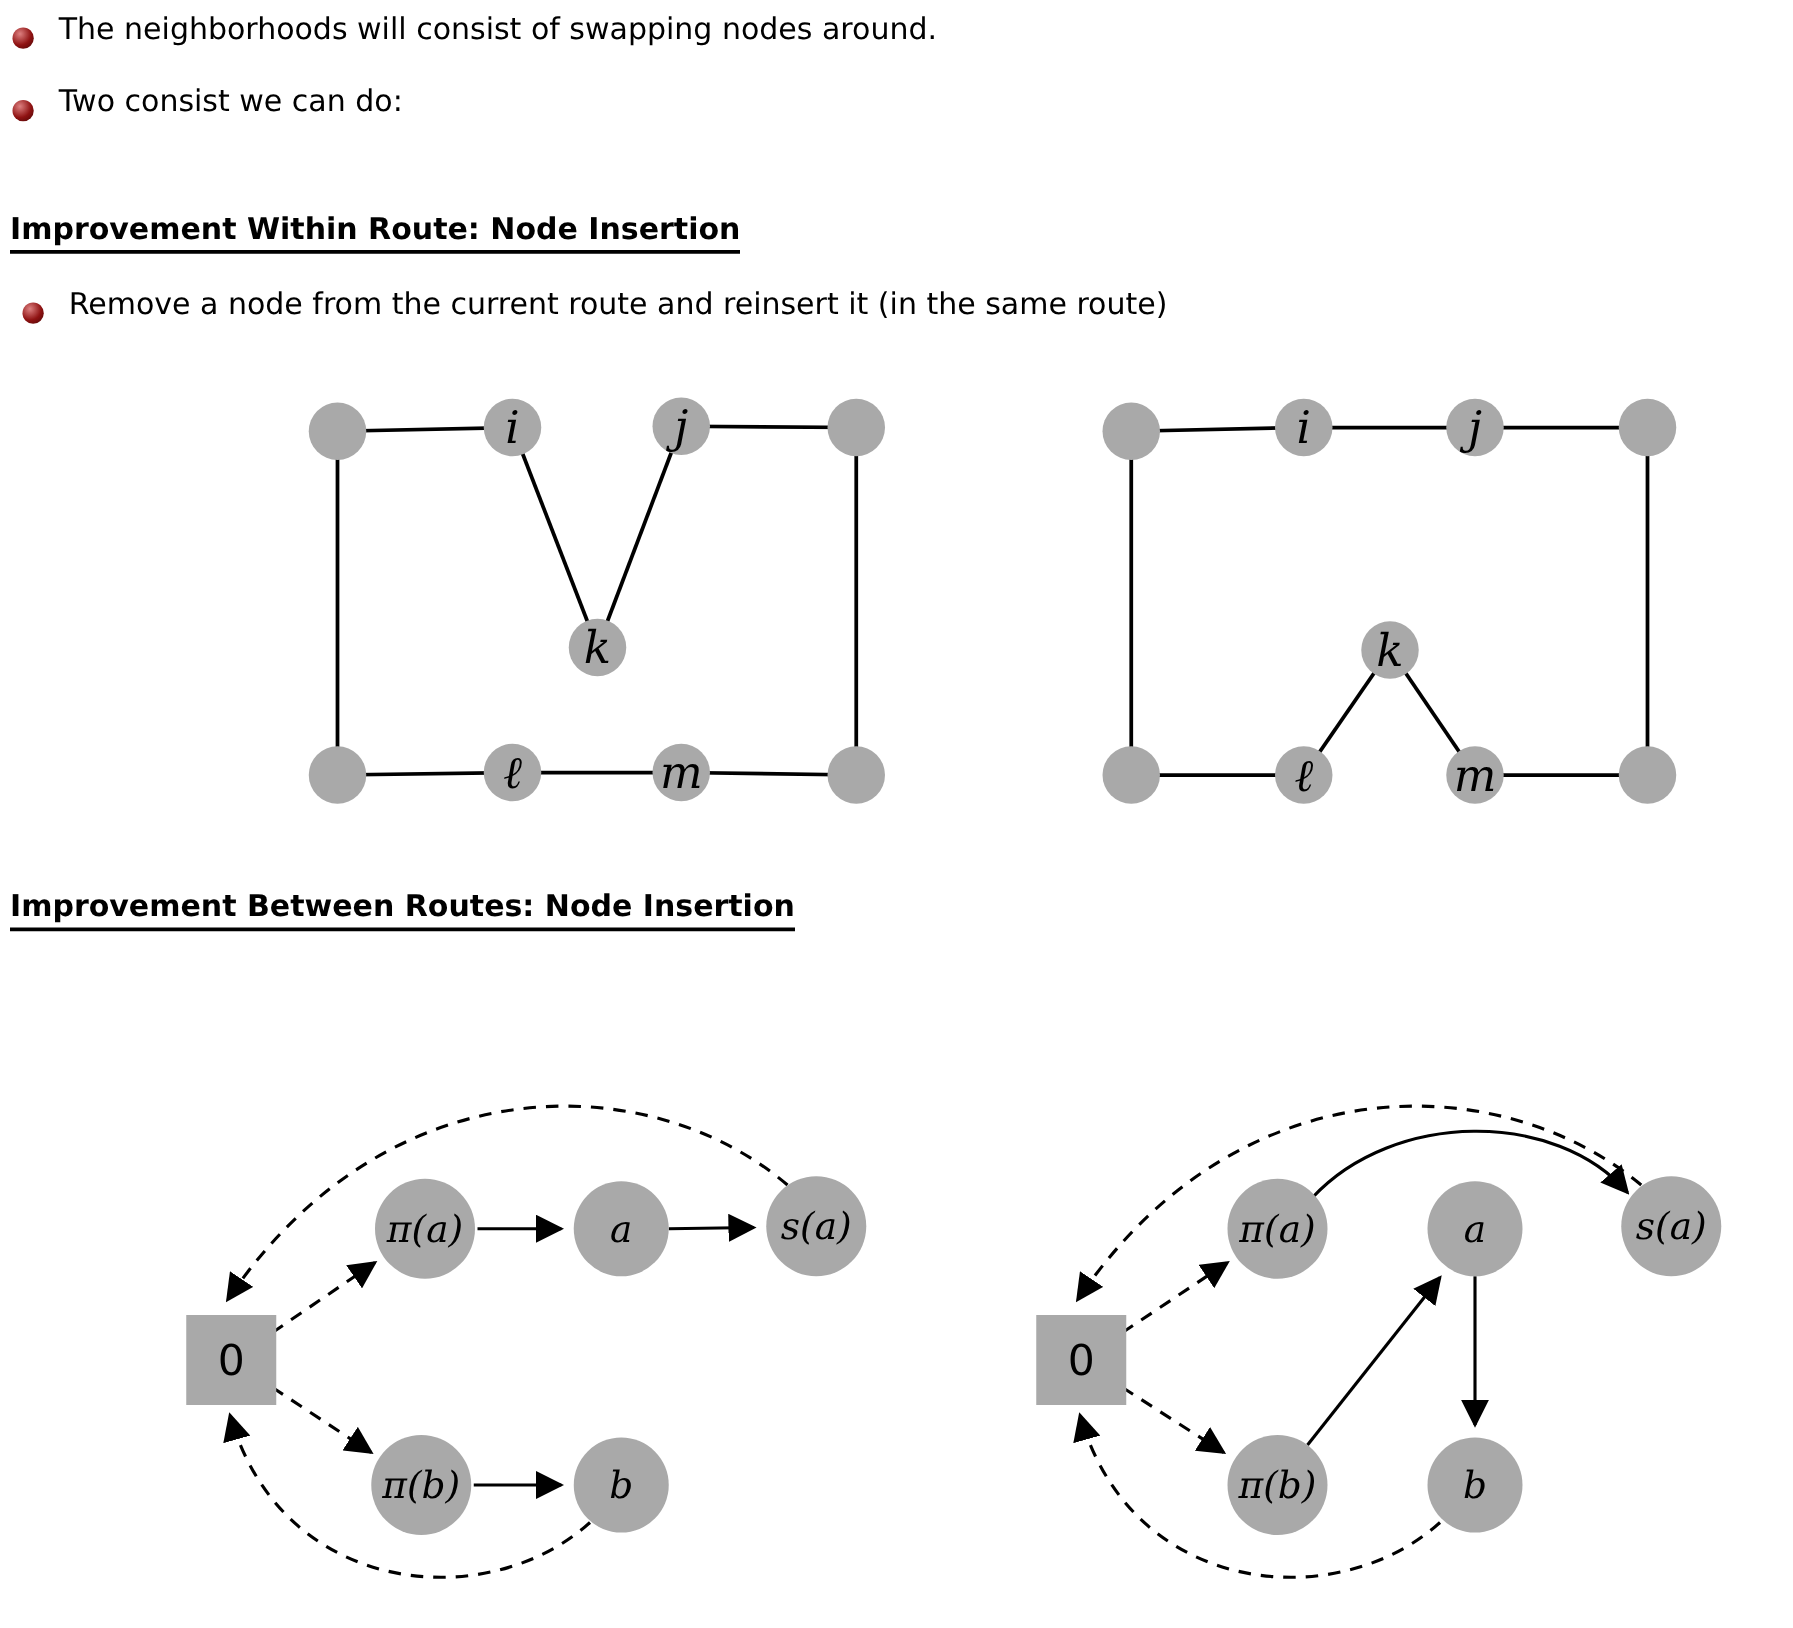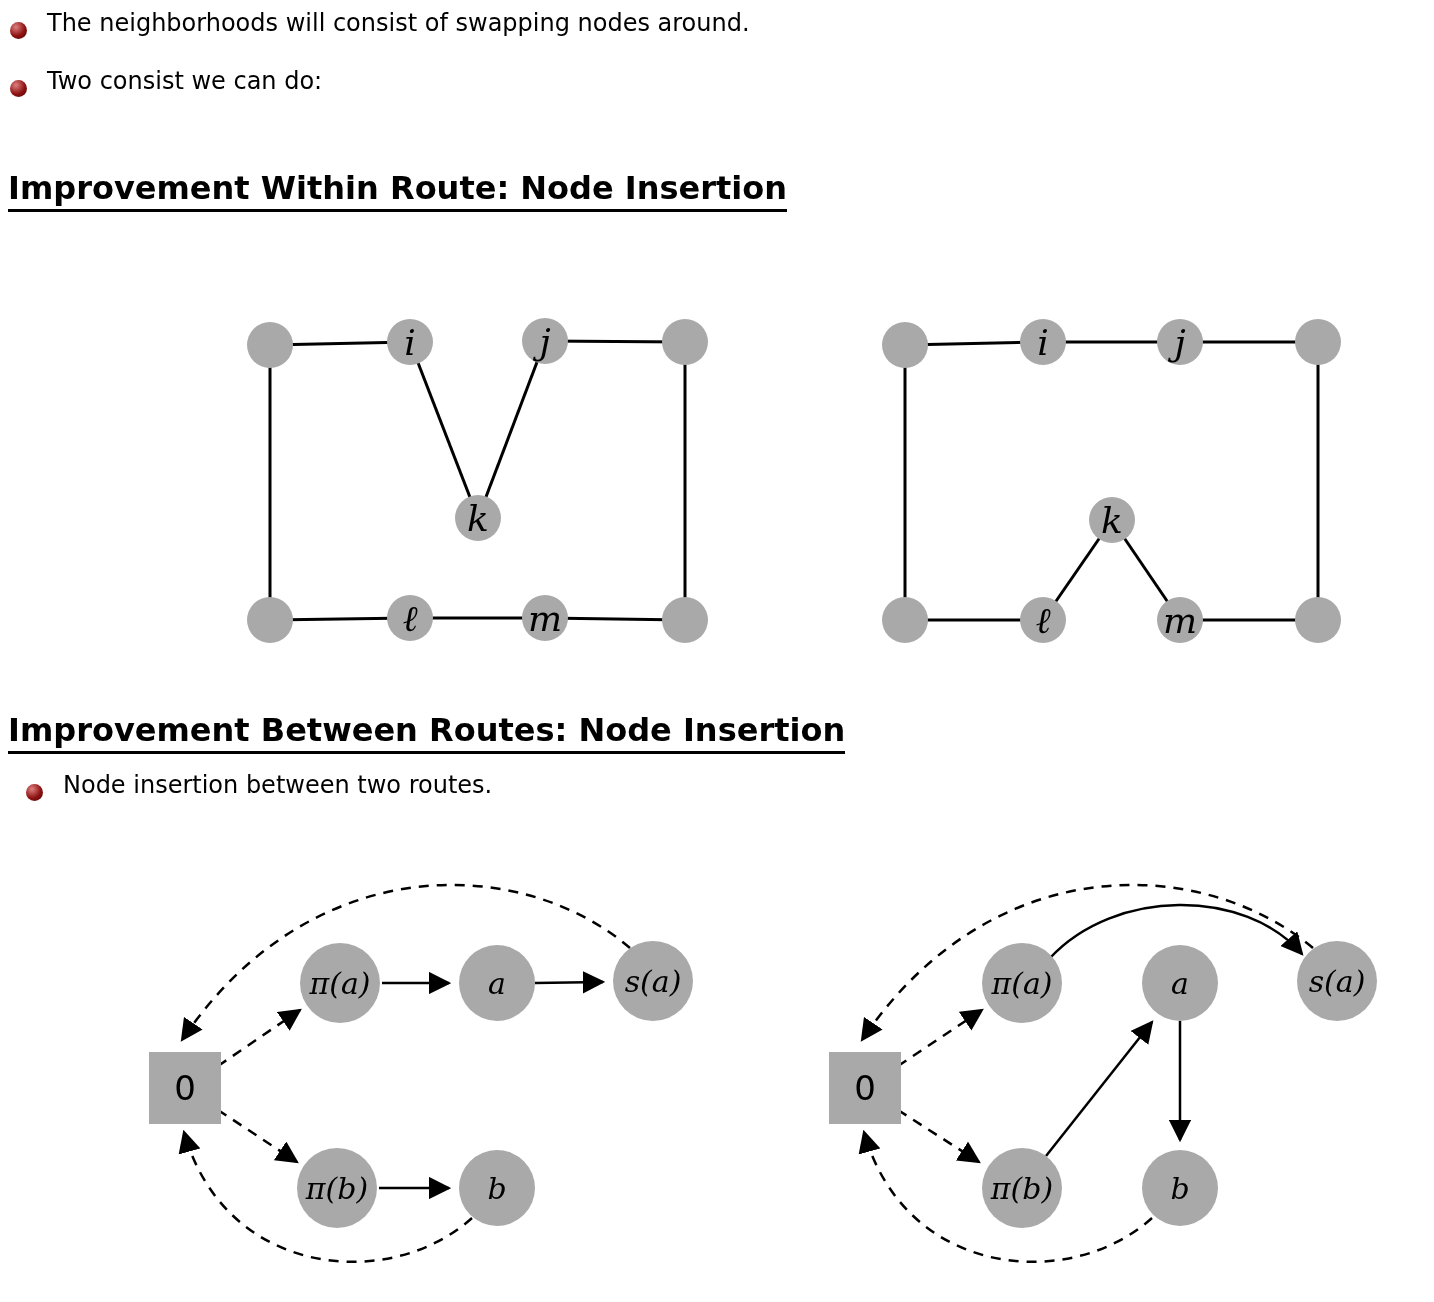--- a/index.html
+++ b/index.html
@@ -30,21 +30,21 @@
   }
   .ball{
     flex:0 0 auto;
     width:17px;height:17px;
     border-radius:50%;
     margin-top:13px;
     background:radial-gradient(circle at 35% 30%, #dd8080 0%, var(--bullet) 55%, #450404 100%);
   }
   .heading{
     position:absolute;
-    font-size:32px;
+    font-size:24px;
     font-weight:bold;
     line-height:1.15;
     white-space:nowrap;
   }
   .heading span{
     display:inline-block;
     border-bottom:3px solid var(--text);
     padding-bottom:2px;
   }
   svg{position:absolute;left:0;}
@@ -77,20 +77,24 @@
   </div>
   <div class="bullet-row" style="top:66px;left:10px;">
     <span class="ball"></span>
     <span>Two consist we can do:</span>
   </div>
 
   <div class="heading" style="top:170px;left:8px;">
     <span>Improvement Within Route: Node Insertion</span>
   </div>
 
+  <div class="bullet-row" style="top:228px;left:18px;">
+    <span class="ball"></span>
+    <span>Remove a node from the current route and reinsert it (in the same route)</span>
+  </div>
 
   <svg style="top:312px;" width="1434" height="356" viewBox="0 0 1434 356">
 
     <g>
       <g>
         <line class="edge" x1="270" y1="33" x2="410" y2="30"></line>
         <line class="edge" x1="410" y1="30" x2="478" y2="206"></line>
         <line class="edge" x1="478" y1="206" x2="545" y2="29"></line>
         <line class="edge" x1="545" y1="29" x2="685" y2="30"></line>
         <line class="edge" x1="270" y1="33" x2="270" y2="308"></line>
@@ -141,24 +145,20 @@
       <text class="mlabel" x="1112" y="208" dy="0.35em" font-size="36">k</text>
       <text class="mlabel" x="1043" y="308" dy="0.35em" font-size="36">ℓ</text>
       <text class="mlabel" x="1180" y="308" dy="0.35em" font-size="36">m</text>
     </g>
   </svg>
 
   <div class="heading" style="top:712px;left:8px;text-align:right;">
     <span>Improvement Between Routes: Node Insertion</span>
   </div>
 
-  <div class="bullet-row" style="top:770px;left:26px;">
-    <span class="ball"></span>
-    <span>Node insertion between two routes.</span>
-  </div>
 
   <svg style="top:826px;" width="1434" height="476" viewBox="0 0 1434 476">
     <defs>
       <marker id="arrow" viewBox="0 0 10 10" refX="9" refY="5" markerWidth="9" markerHeight="9" orient="auto-start-reverse">
         <path d="M0,0 L10,5 L0,10 z" fill="#000000"></path>
       </marker>
     </defs>
 
     <g>
       <path class="dash-arrow" d="M 630 122 C 520 28, 310 24, 182 214" marker-end="url(#arrow)"></path>

